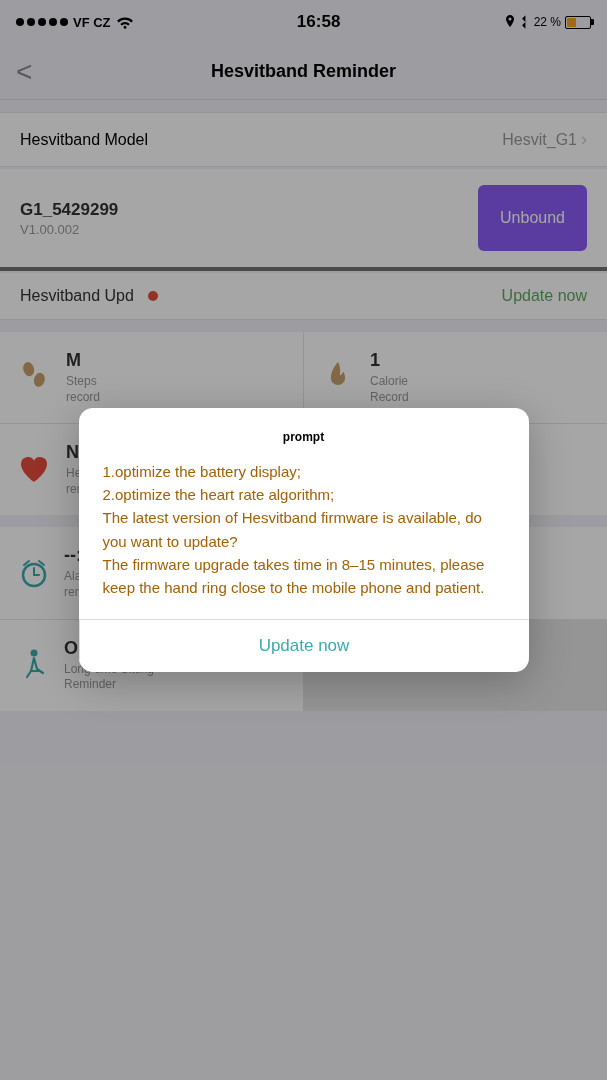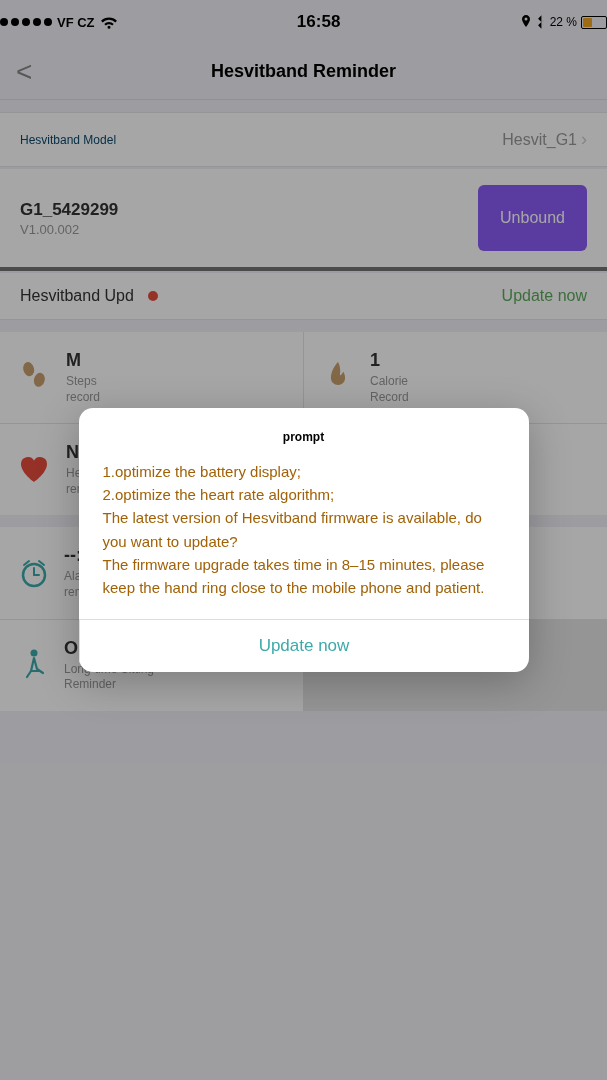--- a/index.html
+++ b/index.html
@@ -12,21 +12,21 @@
       overflow: hidden;
     }
 
     
     .status-bar {
       height: 44px;
       background: #f2f2f7;
       display: flex;
       align-items: center;
       justify-content: space-between;
-      padding: 0 0;
+      padding: 0 16px;
     }
     .status-left {
       display: flex;
       align-items: center;
       gap: 5px;
       font-size: 13px;
       font-weight: 600;
       color: #000;
     }
     .dots {
@@ -110,22 +110,22 @@
       background: #fff;
       display: flex;
       align-items: center;
       justify-content: space-between;
       padding: 16px 20px;
       border-bottom: 1px solid #e5e5e5;
       border-top: 1px solid #e5e5e5;
       margin-top: 12px;
     }
     .model-label {
-      font-size: 12px;
-      color: #0c4a6e;
+      font-size: 16px;
+      color: #000000;
       text-align: center;
     }
     .model-value {
       display: flex; align-items: center; gap: 4px;
       font-size: 16px;
       color: #999;
     }
     .chevron {
       font-size: 18px;
       color: #ccc;

